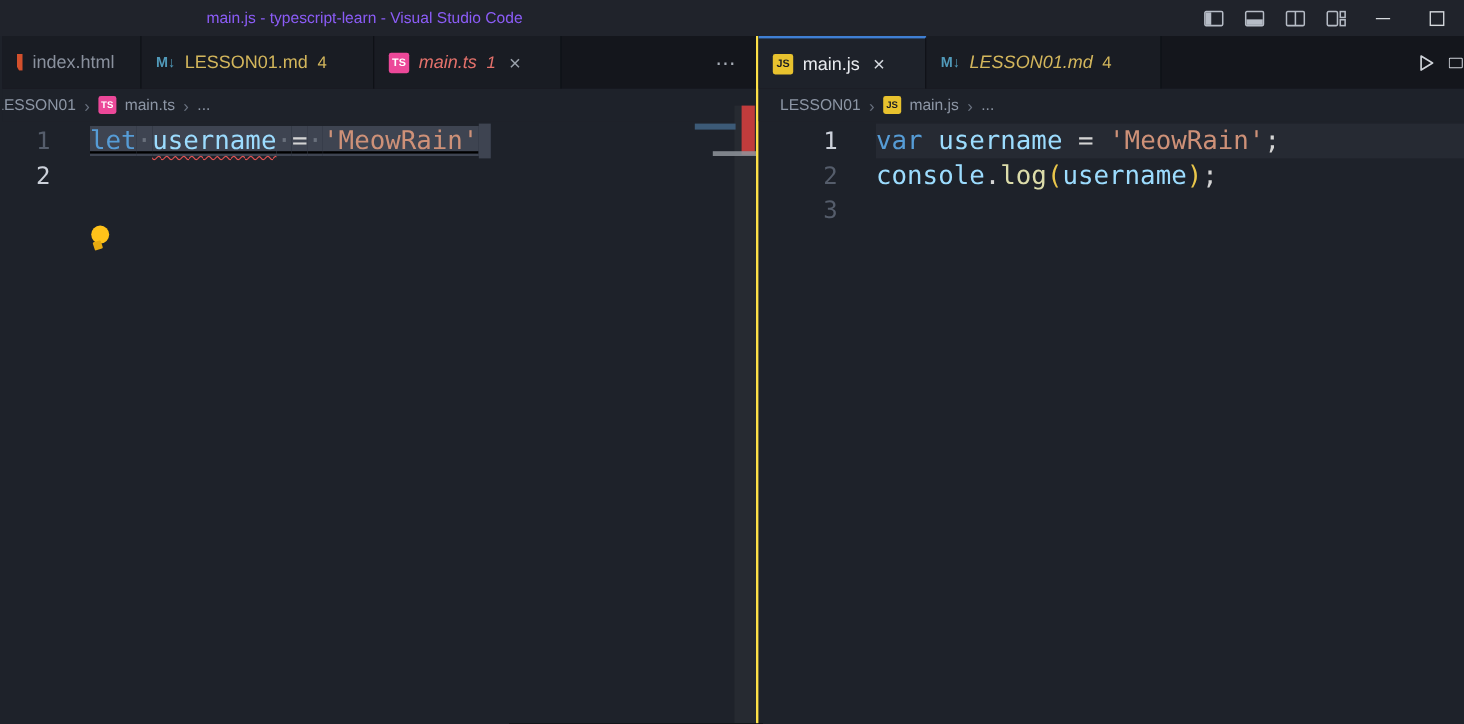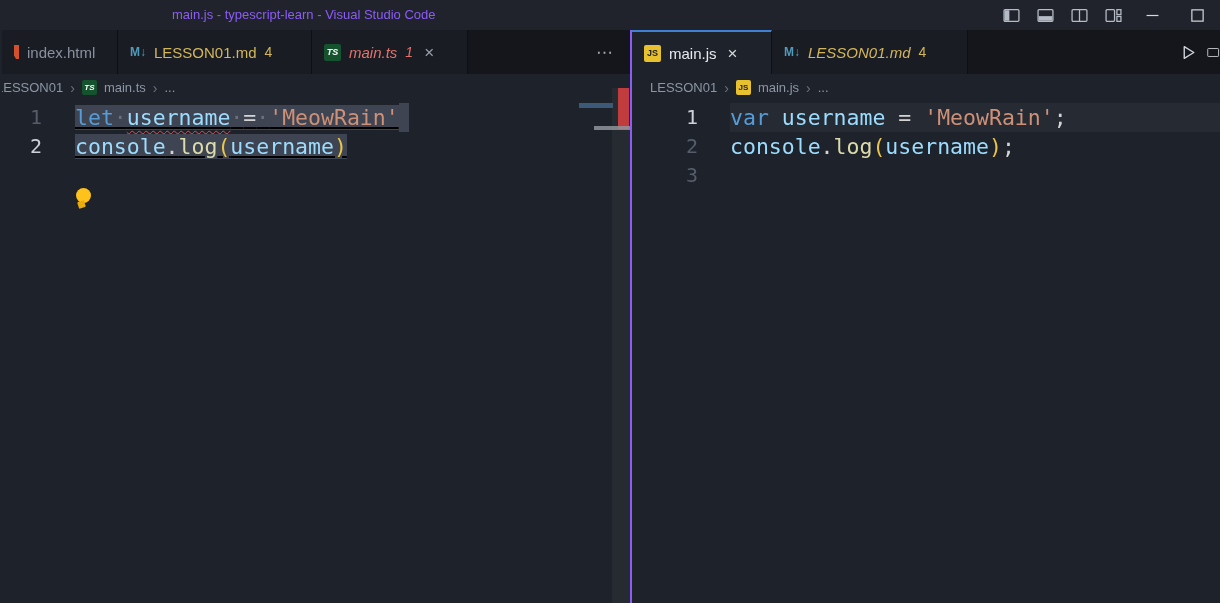--- a/index.html
+++ b/index.html
@@ -16,21 +16,21 @@
     font-size:13px; color:#8b5cf6; white-space:nowrap;
   }
   .tb-controls { position:absolute; right:0; top:0; height:30px; display:flex; align-items:center; }
   .tb-icon { width:34px; height:30px; display:flex; align-items:center; justify-content:center; cursor:pointer; }
   .tb-win { width:45px; height:30px; display:flex; align-items:center; justify-content:center; cursor:pointer; }
   .tb-icon svg, .tb-win svg { display:block; }
   
   .main { display:flex; height:573px;justify-content:flex-end; }
   .group { position:relative; display:flex; flex-direction:column; height:100%; overflow:hidden; }
   .group.left { width:628px; }
-  .group.right { width:590px; border-left:2px solid #8b5cf6; }
+  .group.right { width:590px; border-left:2px solid #fde047; }
   
   .tabbar { display:flex; height:44px; background:#14161c; flex:none; }
   .tab {
     display:flex; align-items:center; gap:8px; padding:0 12px; height:44px;
     background:#191c23; border-right:1px solid #0d0f14; font-size:15px;
     white-space:nowrap; cursor:pointer; flex:none;
   }
   .tab.active-focused { background:#1e222a; border-top:2px solid #3f7fd4; padding-top:0; }
   .tab-label.dim { color:#8a919e; }
   .tab-label.gold { color:#d3b65c; }
@@ -42,21 +42,21 @@
   .tab-close { color:#9aa1ab; font-size:17px; line-height:1; padding:1px 3px; cursor:pointer; }
   .tab-close.bright { color:#d6dae0; }
   .tab-spacer { flex:1; display:flex; align-items:center; justify-content:flex-end; }
   .more-actions { color:#a7adb6; font-size:17px; letter-spacing:1px; padding:0 16px; cursor:pointer; }
   .run-btn { padding:0 10px; cursor:pointer; display:flex; align-items:center; }
   .split-partial { width:13px; height:44px; overflow:hidden; display:flex; align-items:center; flex:none; }
   
   .fic { display:inline-flex; align-items:center; justify-content:center; border-radius:2px; font-weight:bold; flex:none; }
   .fic.sz-tab { width:17px; height:17px; font-size:9px; }
   .fic.sz-bc  { width:15px; height:15px; font-size:8px; }
-  .fic.ts { background:#14532d; color:#fff;font-style:italic; }
+  .fic.ts { background:#ec4899; color:#fff; }
   .fic.js { background:#e8c22e; color:#1b1d23; }
   .fic.md { background:transparent; color:#519aba; font-size:12px; width:auto; font-style:normal; }
   .html-sliver { width:5px; height:14px; background:#d3502c; clip-path:polygon(0 0,100% 0,100% 100%,40% 100%,0 75%); flex:none; }
   
   .breadcrumb { height:27px; display:flex; align-items:center; gap:7px; font-size:13px; color:#8d96a5; background:#1e222a; flex:none; }
   .breadcrumb .sep { color:#6a7280; font-size:14px; }
   .bc-item { cursor:pointer; display:flex; align-items:center; gap:6px; }
   .bc-left { padding-left:0; }
   .bc-left .first { margin-left:-6px; }
   .bc-right { padding-left:18px; }
@@ -167,21 +167,21 @@
         <span class="bc-item">main.ts</span>
         <span class="sep">›</span>
         <span class="bc-item">...</span>
       </div>
       <div class="editor">
         <div class="lightbulb">
           <span class="head"></span>
           <span class="base"></span>
         </div>
       <div class="code-line"><span class="gutter g-left">1</span><span class="lc ml-left"><span class="tk kw sel">let</span><span class="tk ws sel">·</span><span class="tk var sel err">username</span><span class="tk ws sel">·</span><span class="tk op sel">=</span><span class="tk ws sel">·</span><span class="tk str sel">'MeowRain'</span><span class="tk sel selend"></span></span></div>
-          <div class="code-line"><span class="gutter g-left cur">2</span><span class="lc ml-left"><span class="tk var sel">console</span><span class="tk op sel">.</span><span class="tk fn sel">log</span><span class="tk br sel">(</span><span class="tk var sel">username</span><span class="tk br sel">)</span></span></div>
+          <div class="code-line"><span class="gutter g-left cur">2</span></div>
         </div>
       <div class="ov-strip"></div>
       <div class="ov-error"></div>
       <div class="ov-blue"></div>
       <div class="ov-grey"></div>
     </div>
 
     <div class="group right">
       <div class="tabbar">
         <div class="tab active-focused" style="width:140px;">

